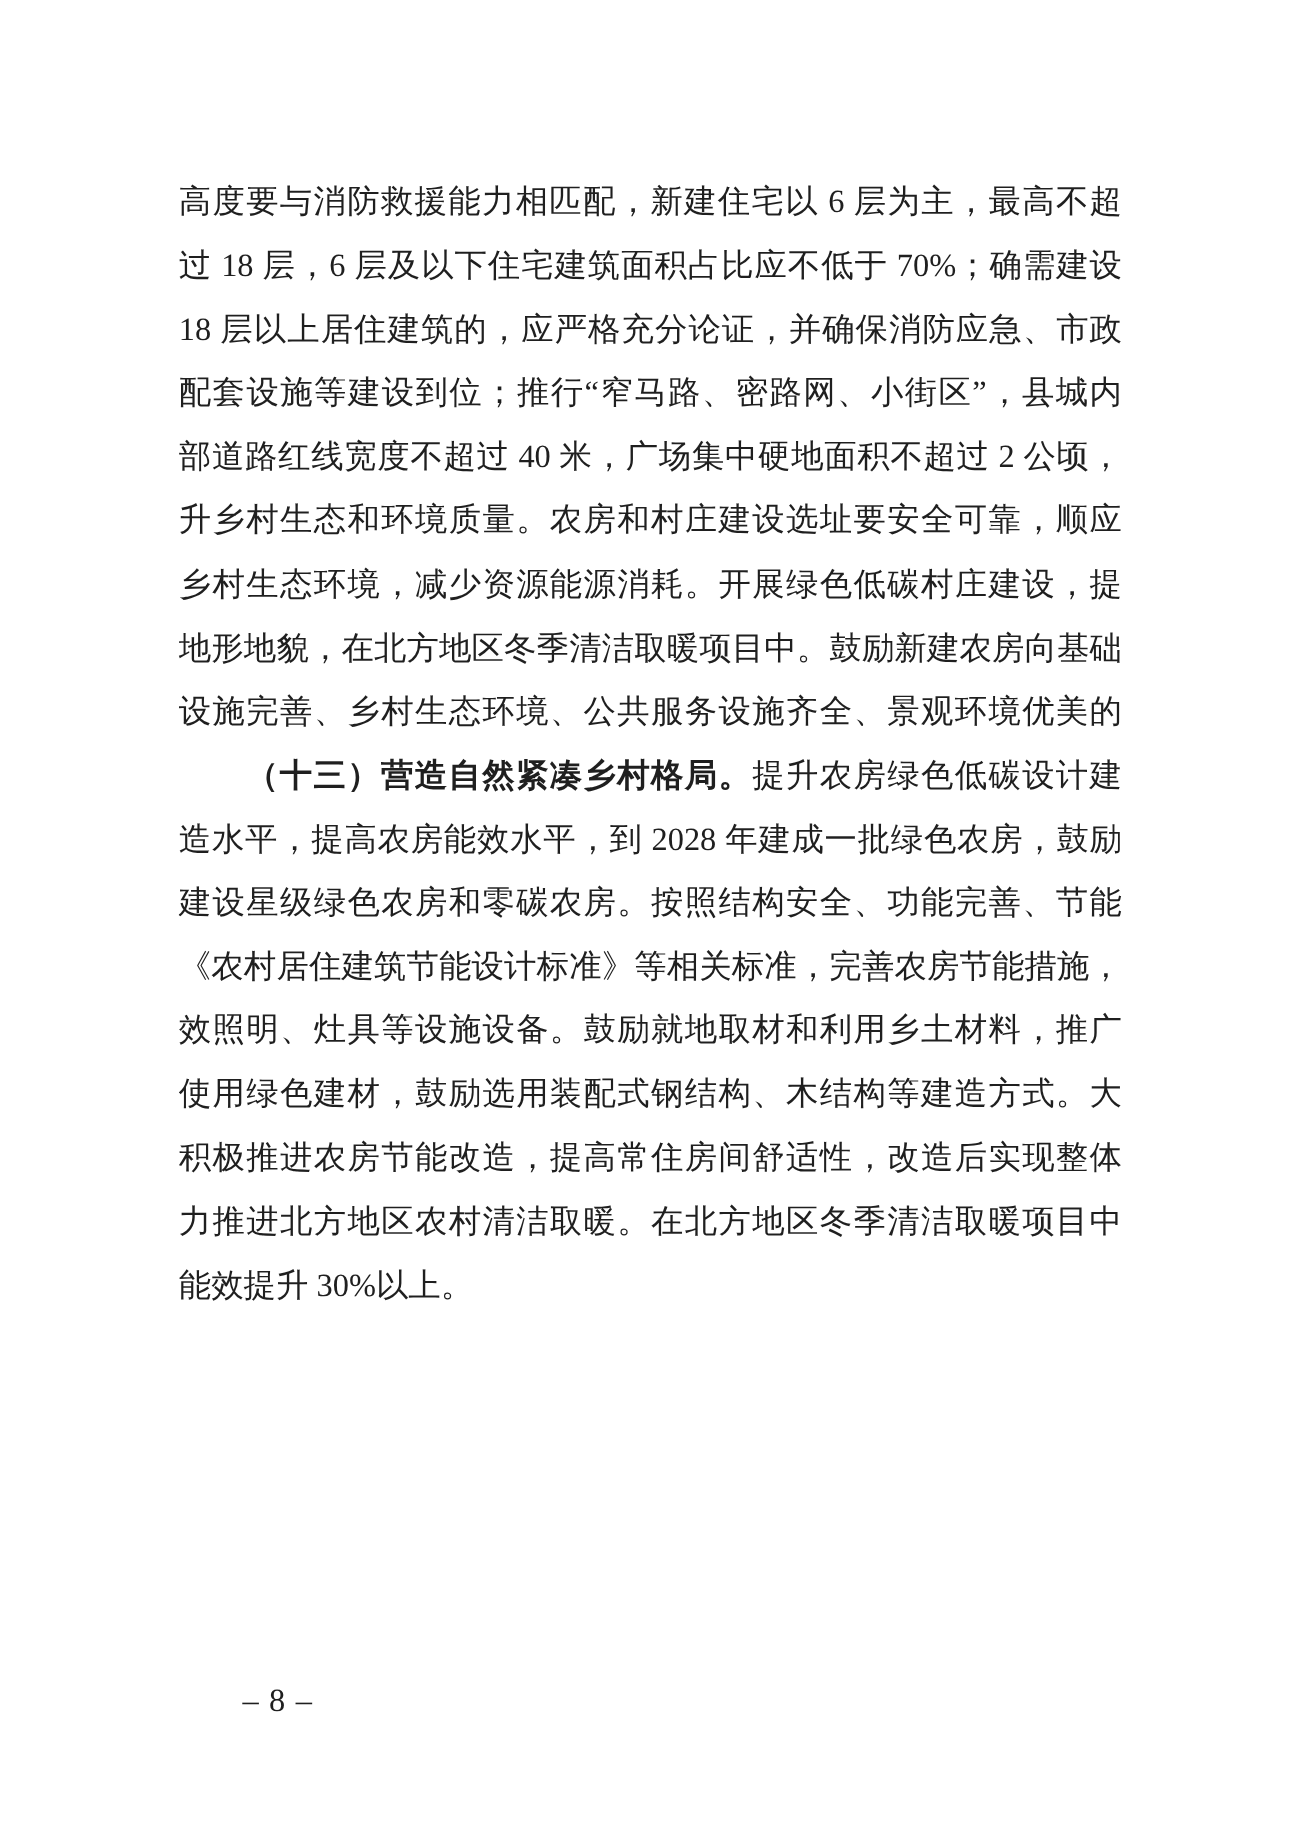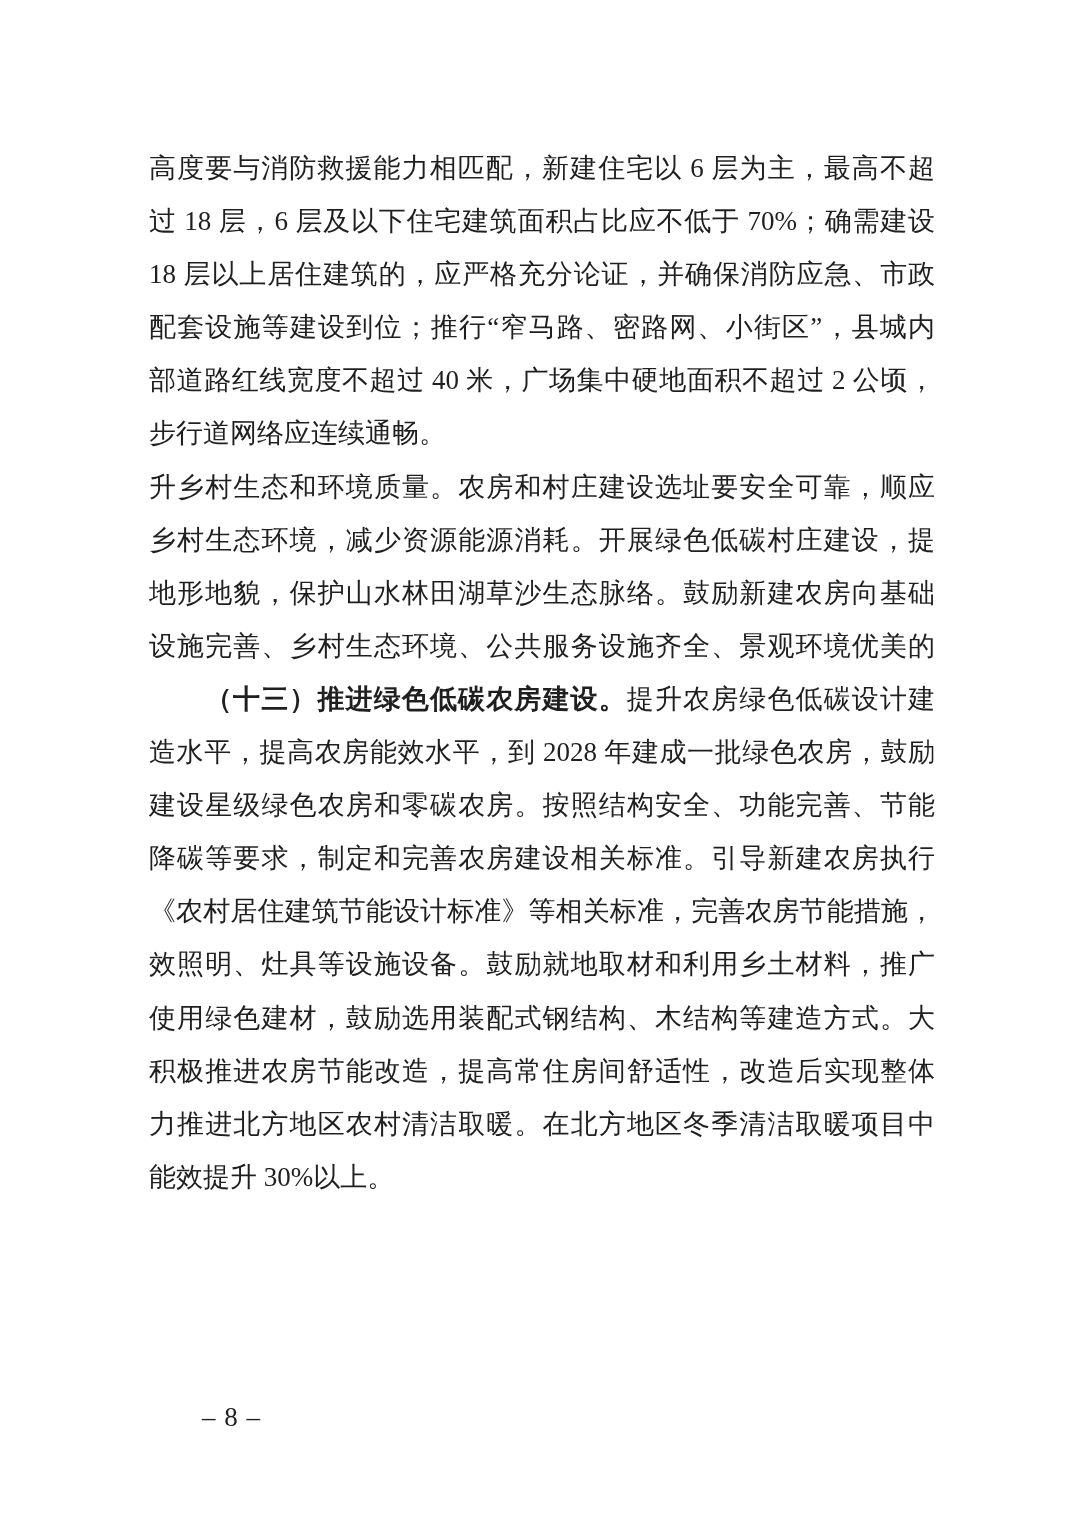--- a/index.html
+++ b/index.html
@@ -57,29 +57,27 @@
 </head>
 <body>
 
 <div class="page">
   <div class="text-block">
       <div class="line"><span class="seg-regular">高度要与消防救援能力相匹配，新建住宅以 6 层为主，最高不超</span></div>
       <div class="line"><span class="seg-regular">过 18 层，6 层及以下住宅建筑面积占比应不低于 70%；确需建设</span></div>
       <div class="line"><span class="seg-regular">18 层以上居住建筑的，应严格充分论证，并确保消防应急、市政</span></div>
       <div class="line"><span class="seg-regular">配套设施等建设到位；推行“窄马路、密路网、小街区”，县城内</span></div>
       <div class="line"><span class="seg-regular">部道路红线宽度不超过 40 米，广场集中硬地面积不超过 2 公顷，</span></div>
-      <div class="line para-end"><span class="seg-regular">步行道网络应连续通畅。</span></div>
       <div class="line"><span class="seg-regular">升乡村生态和环境质量。农房和村庄建设选址要安全可靠，顺应</span></div>
       <div class="line"><span class="seg-regular">乡村生态环境，减少资源能源消耗。开展绿色低碳村庄建设，提</span></div>
-      <div class="line"><span class="seg-regular">地形地貌，保护山水林田湖草沙生态脉络。鼓励新建农房向基础</span></div>
+      <div class="line"><span class="seg-regular">地形地貌，在北方地区冬季清洁取暖项目中。鼓励新建农房向基础</span></div>
       <div class="line"><span class="seg-regular">设施完善、乡村生态环境、公共服务设施齐全、景观环境优美的</span></div>
-      <div class="line indent"><span class="seg-bold">（十三）推进绿色低碳农房建设。</span><span class="seg-regular">提升农房绿色低碳设计建</span></div>
+      <div class="line indent"><span class="seg-bold">（十三）营造自然紧凑乡村格局。</span><span class="seg-regular">提升农房绿色低碳设计建</span></div>
       <div class="line"><span class="seg-regular">造水平，提高农房能效水平，到 2028 年建成一批绿色农房，鼓励</span></div>
       <div class="line"><span class="seg-regular">建设星级绿色农房和零碳农房。按照结构安全、功能完善、节能</span></div>
-      <div class="line"><span class="seg-regular">降碳等要求，制定和完善农房建设相关标准。引导新建农房执行</span></div>
       <div class="line"><span class="seg-regular">《农村居住建筑节能设计标准》等相关标准，完善农房节能措施，</span></div>
       <div class="line"><span class="seg-regular">效照明、灶具等设施设备。鼓励就地取材和利用乡土材料，推广</span></div>
       <div class="line"><span class="seg-regular">使用绿色建材，鼓励选用装配式钢结构、木结构等建造方式。大</span></div>
       <div class="line"><span class="seg-regular">积极推进农房节能改造，提高常住房间舒适性，改造后实现整体</span></div>
       <div class="line"><span class="seg-regular">力推进北方地区农村清洁取暖。在北方地区冬季清洁取暖项目中</span></div>
       <div class="line para-end"><span class="seg-regular">能效提升 30%以上。</span></div>
     </div>
   <div class="footer">– 8 –</div>
 </div>
 

